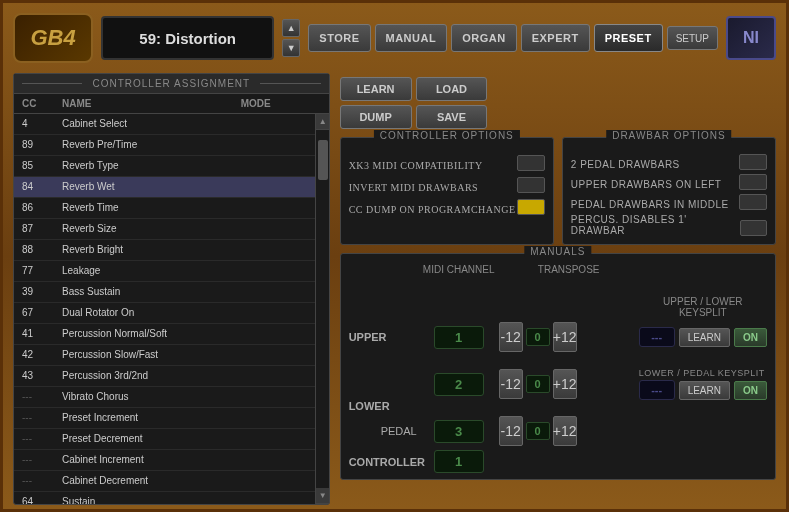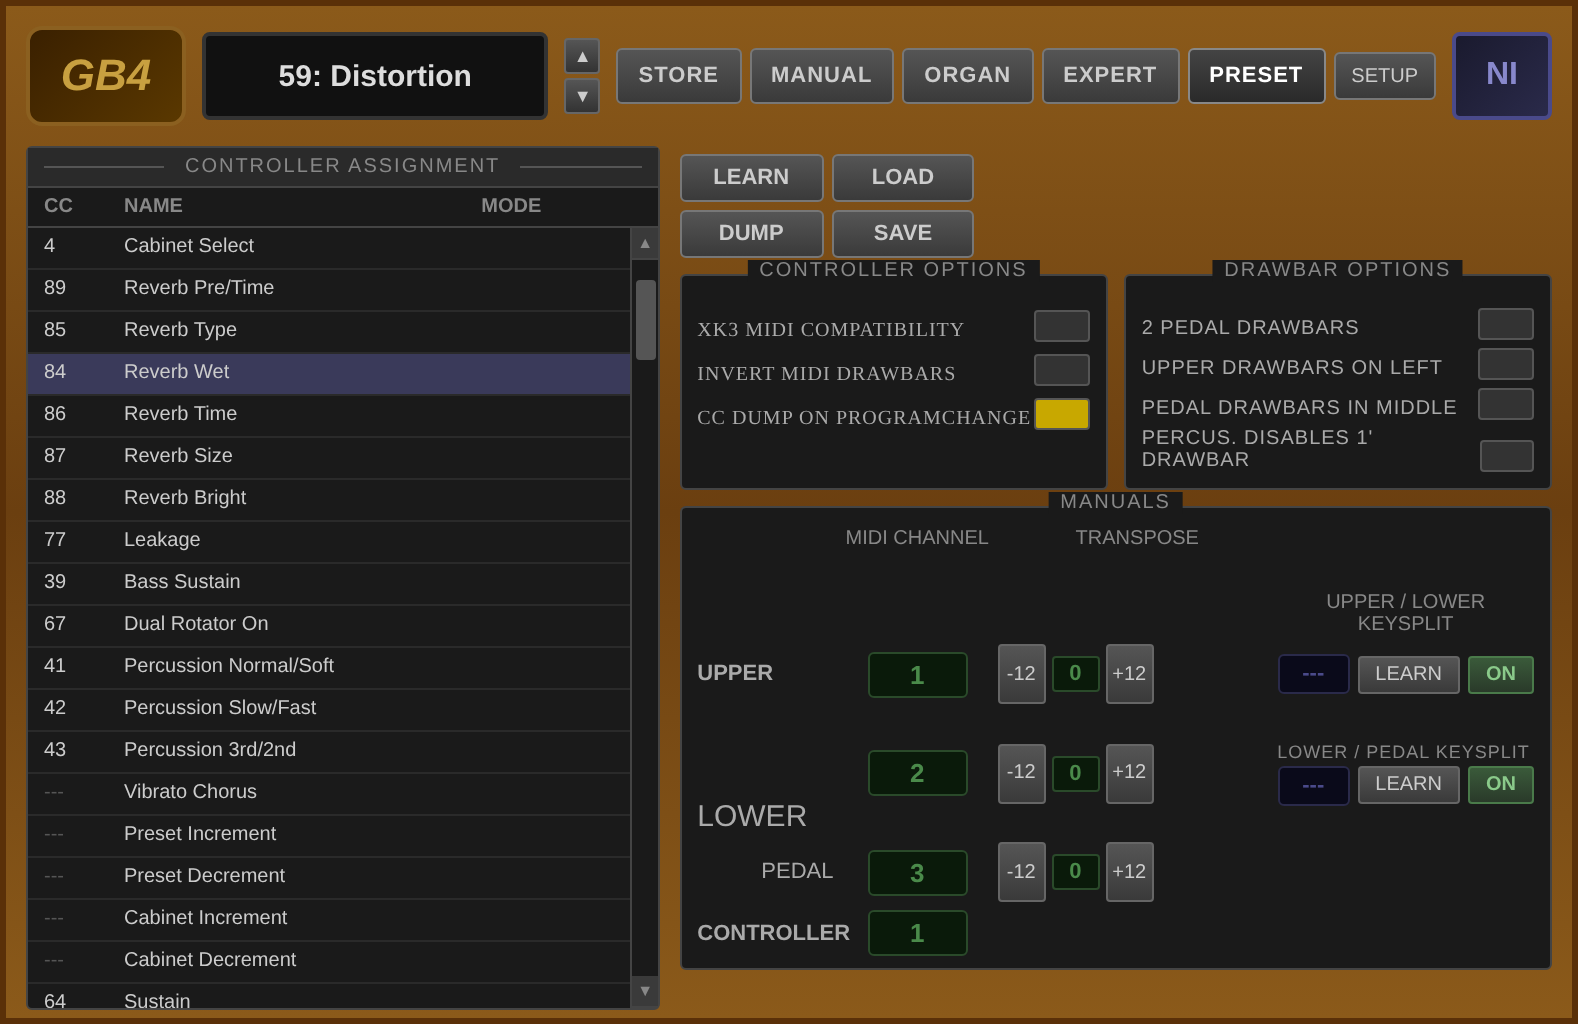--- a/index.html
+++ b/index.html
@@ -337,21 +337,21 @@
       align-items: center;
       gap: 3px;
     }
     .transpose-btn {
       width: 24px;
       height: 30px;
       background: linear-gradient(to bottom, #555, #3a3a3a);
       border: 1px solid #666;
       border-radius: 2px;
       color: #ccc;
-      font-size: 10px;
+      font-size: 14px;
       cursor: pointer;
       display: flex;
       align-items: center;
       justify-content: center;
     }
     .transpose-display {
       background: #0a1a0a;
       border: 1px solid #2a4a2a;
       border-radius: 2px;
       color: #4a8a4a;
@@ -617,21 +617,21 @@
             <div class="transpose-btn">+12</div>
           </div>
           <div class="keysplit-group">
             <div class="keysplit-display">---</div>
             <button class="learn-btn">LEARN</button>
             <button class="on-btn">ON</button>
           </div>
         </div>
 
         <div style="display:grid; grid-template-columns: 70px 80px 140px 1fr; align-items:center; margin-bottom:4px;">
-          <span style="color:#aaa;font-size:15px;font-weight:normal;margin-top:44px;">LOWER</span>
+          <span style="color:#aaa;font-size:11px;font-weight:bold;margin-top:44px;">LOWER</span>
           <div style="display:flex;justify-content:center;">
             <div class="midi-channel-display">2</div>
           </div>
           <div class="transpose-group">
             <div class="transpose-btn">-12</div>
             <div class="transpose-display">0</div>
             <div class="transpose-btn">+12</div>
           </div>
           <div style="display:flex;flex-direction:column;gap:2px;">
             <span style="color:#888;font-size:9px;letter-spacing:0.5px;">LOWER / PEDAL KEYSPLIT</span>

